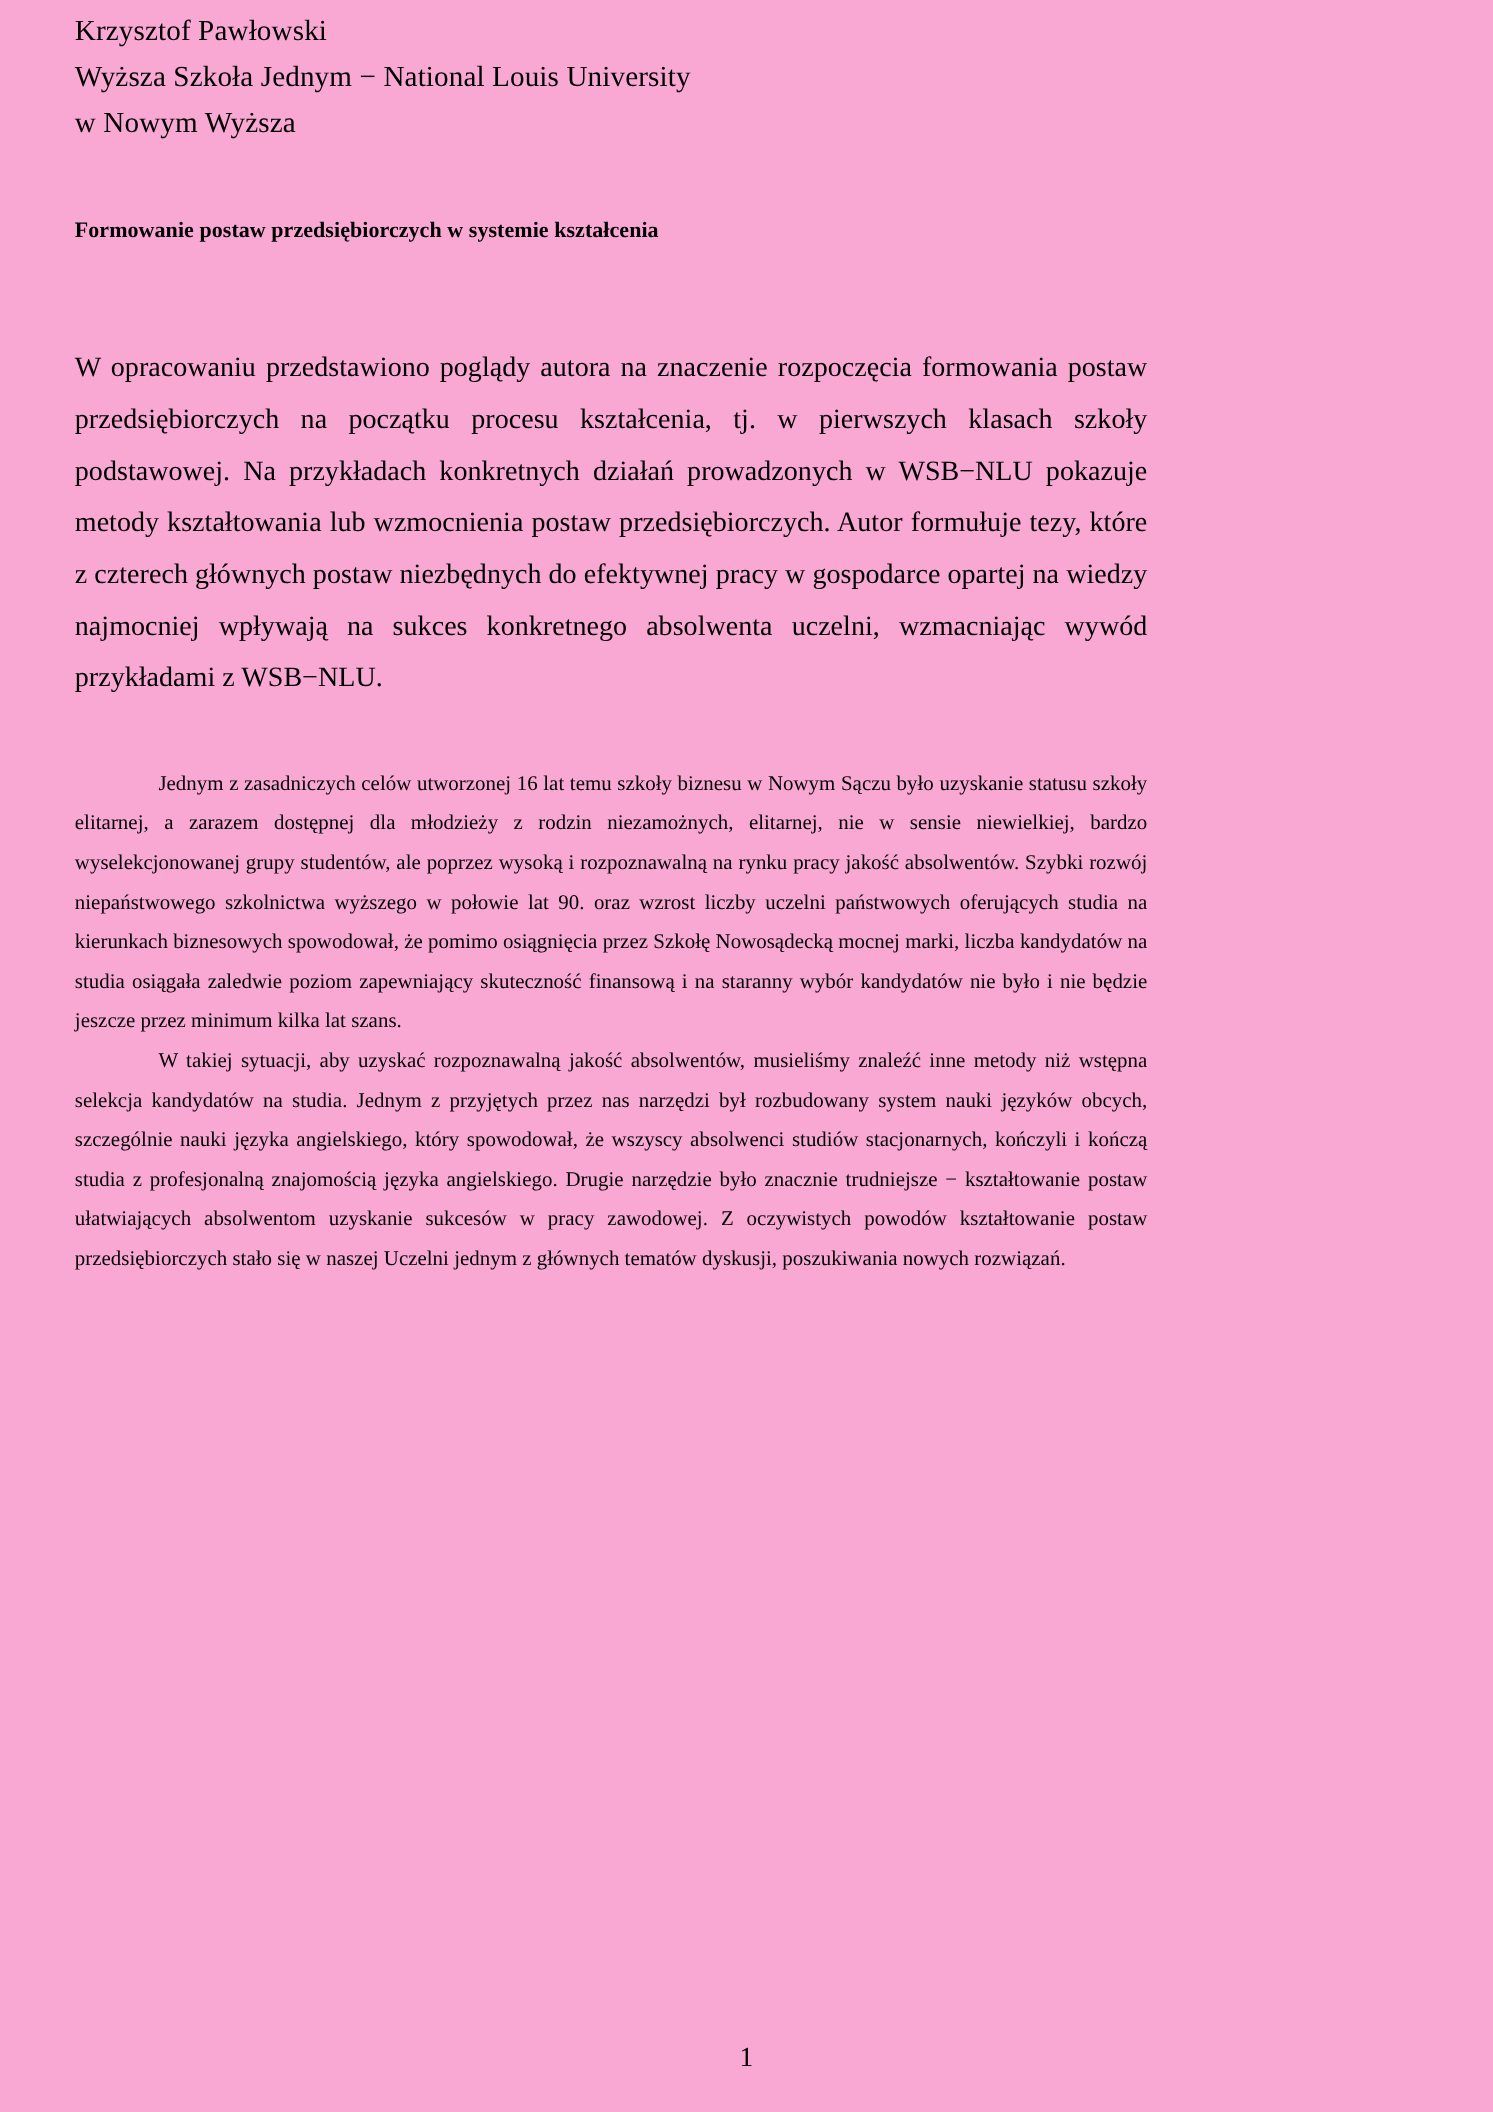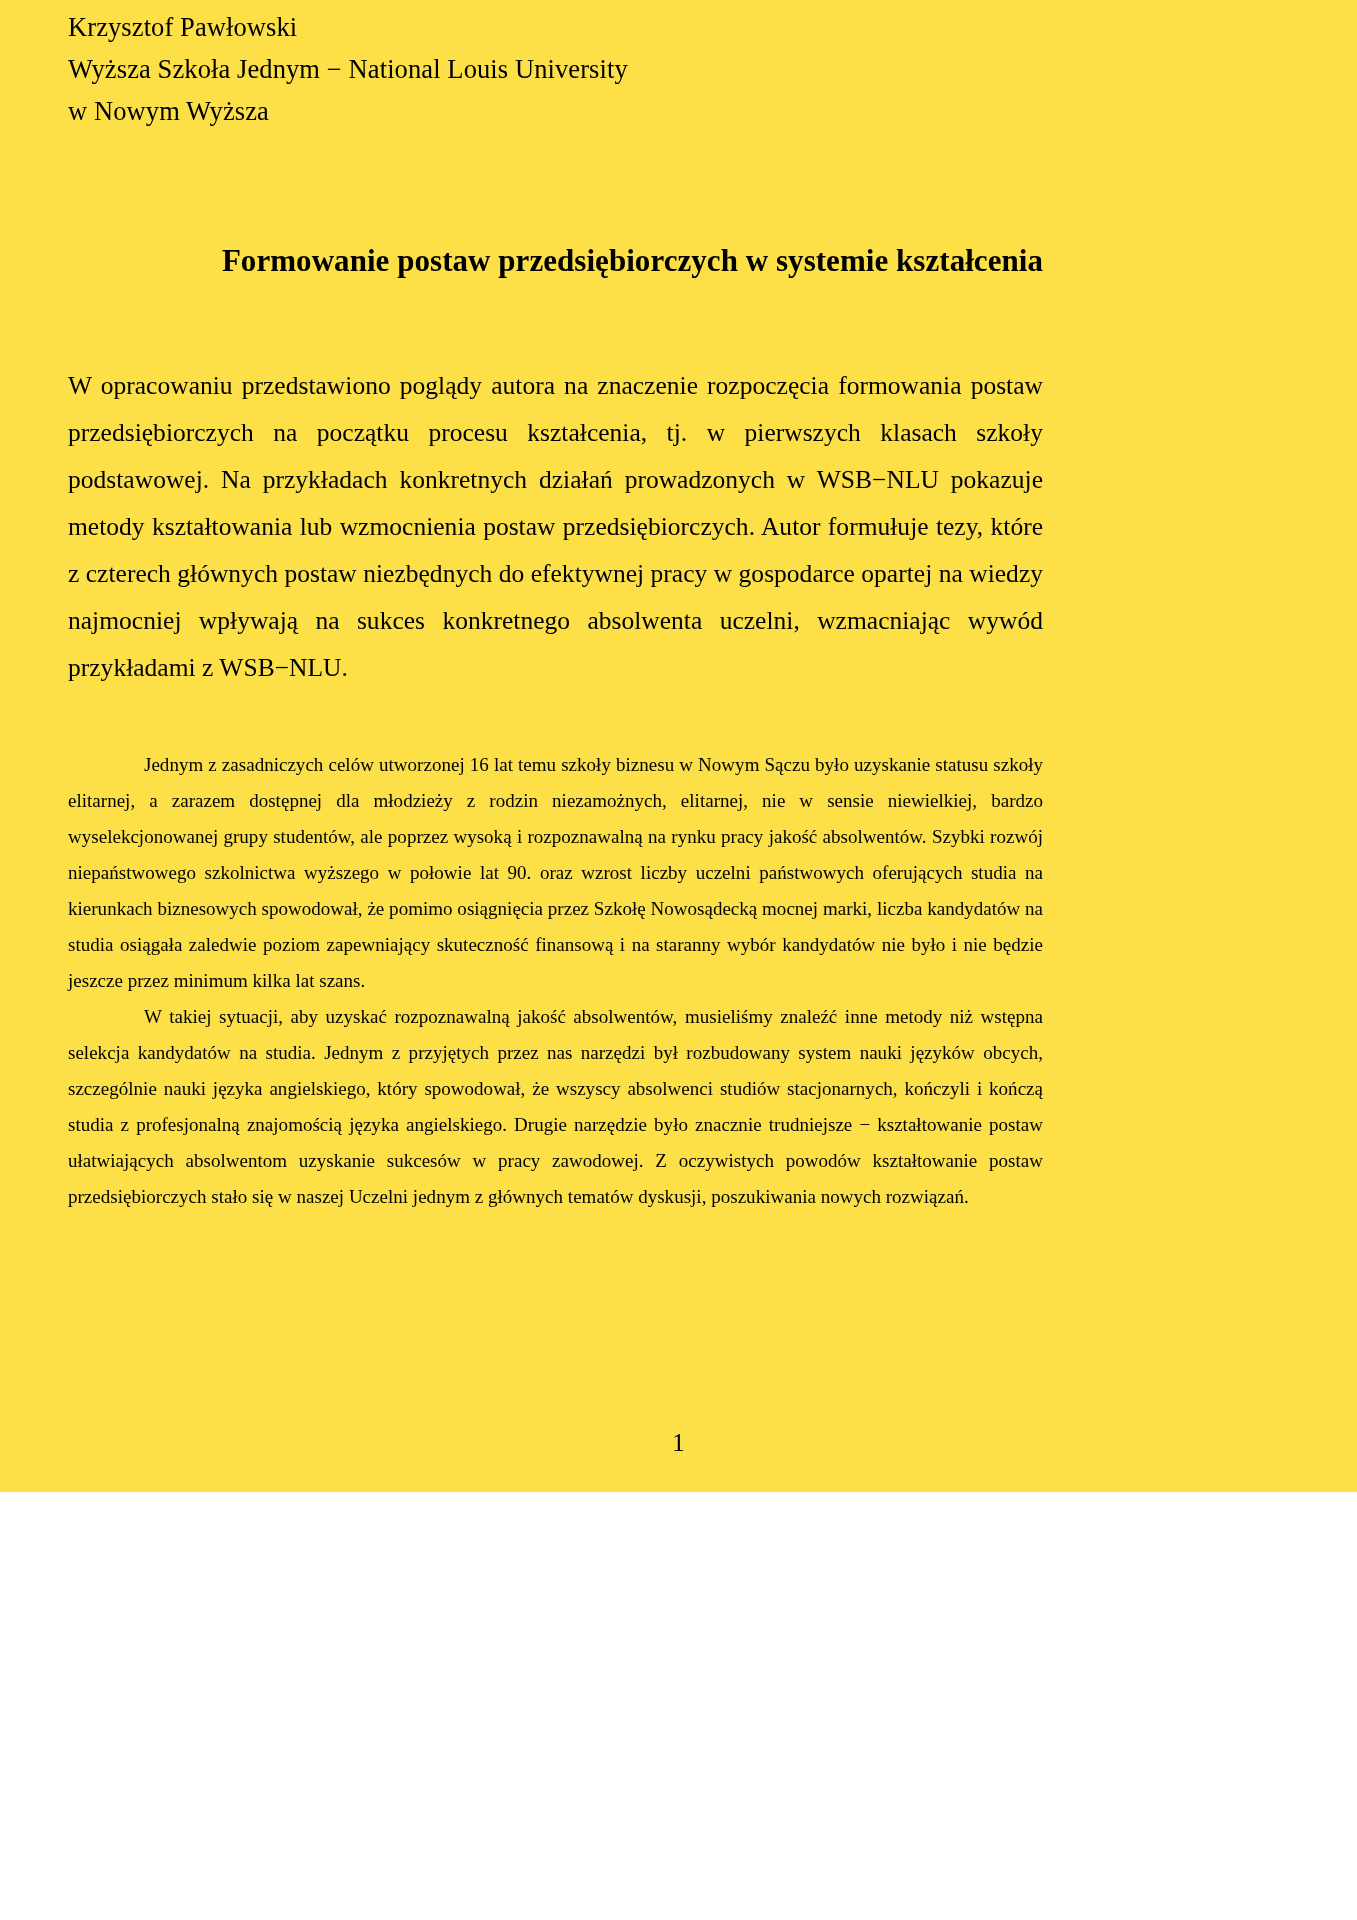--- a/index.html
+++ b/index.html
@@ -8,22 +8,22 @@
     padding: 0;
     background: #ffffff;
   }
   body {
     font-family: "Liberation Serif", "DejaVu Serif", serif;
     color: #000000;
   }
   .page {
     position: relative;
     width: 1357px;
-    height: 1492px;
-    background: #fde047;
+    height: 1920px;
+    background: #f9a8d4;
     box-sizing: border-box;
     padding: 0;
     overflow: hidden;
   }
   .content {
     position: absolute;
     left: 68px;
     top: 0;
     width: 975px;
   }
@@ -34,24 +34,24 @@
   }
   .author-line {
     font-size: 26.5px;
     line-height: 42px;
     letter-spacing: 0.1px;
     white-space: pre;
   }
 
   
   .doc-title {
-    margin-top: 112px;
-    text-align: right;
+    margin-top: 60px;
+    text-align: left;
     font-weight: bold;
-    font-size: 31px;
+    font-size: 20px;
     line-height: 34px;
     letter-spacing: 0.05px;
   }
 
   
   .abstract {
     margin-top: 84px;
     font-size: 25.5px;
     line-height: 47px;
     text-align: justify;

